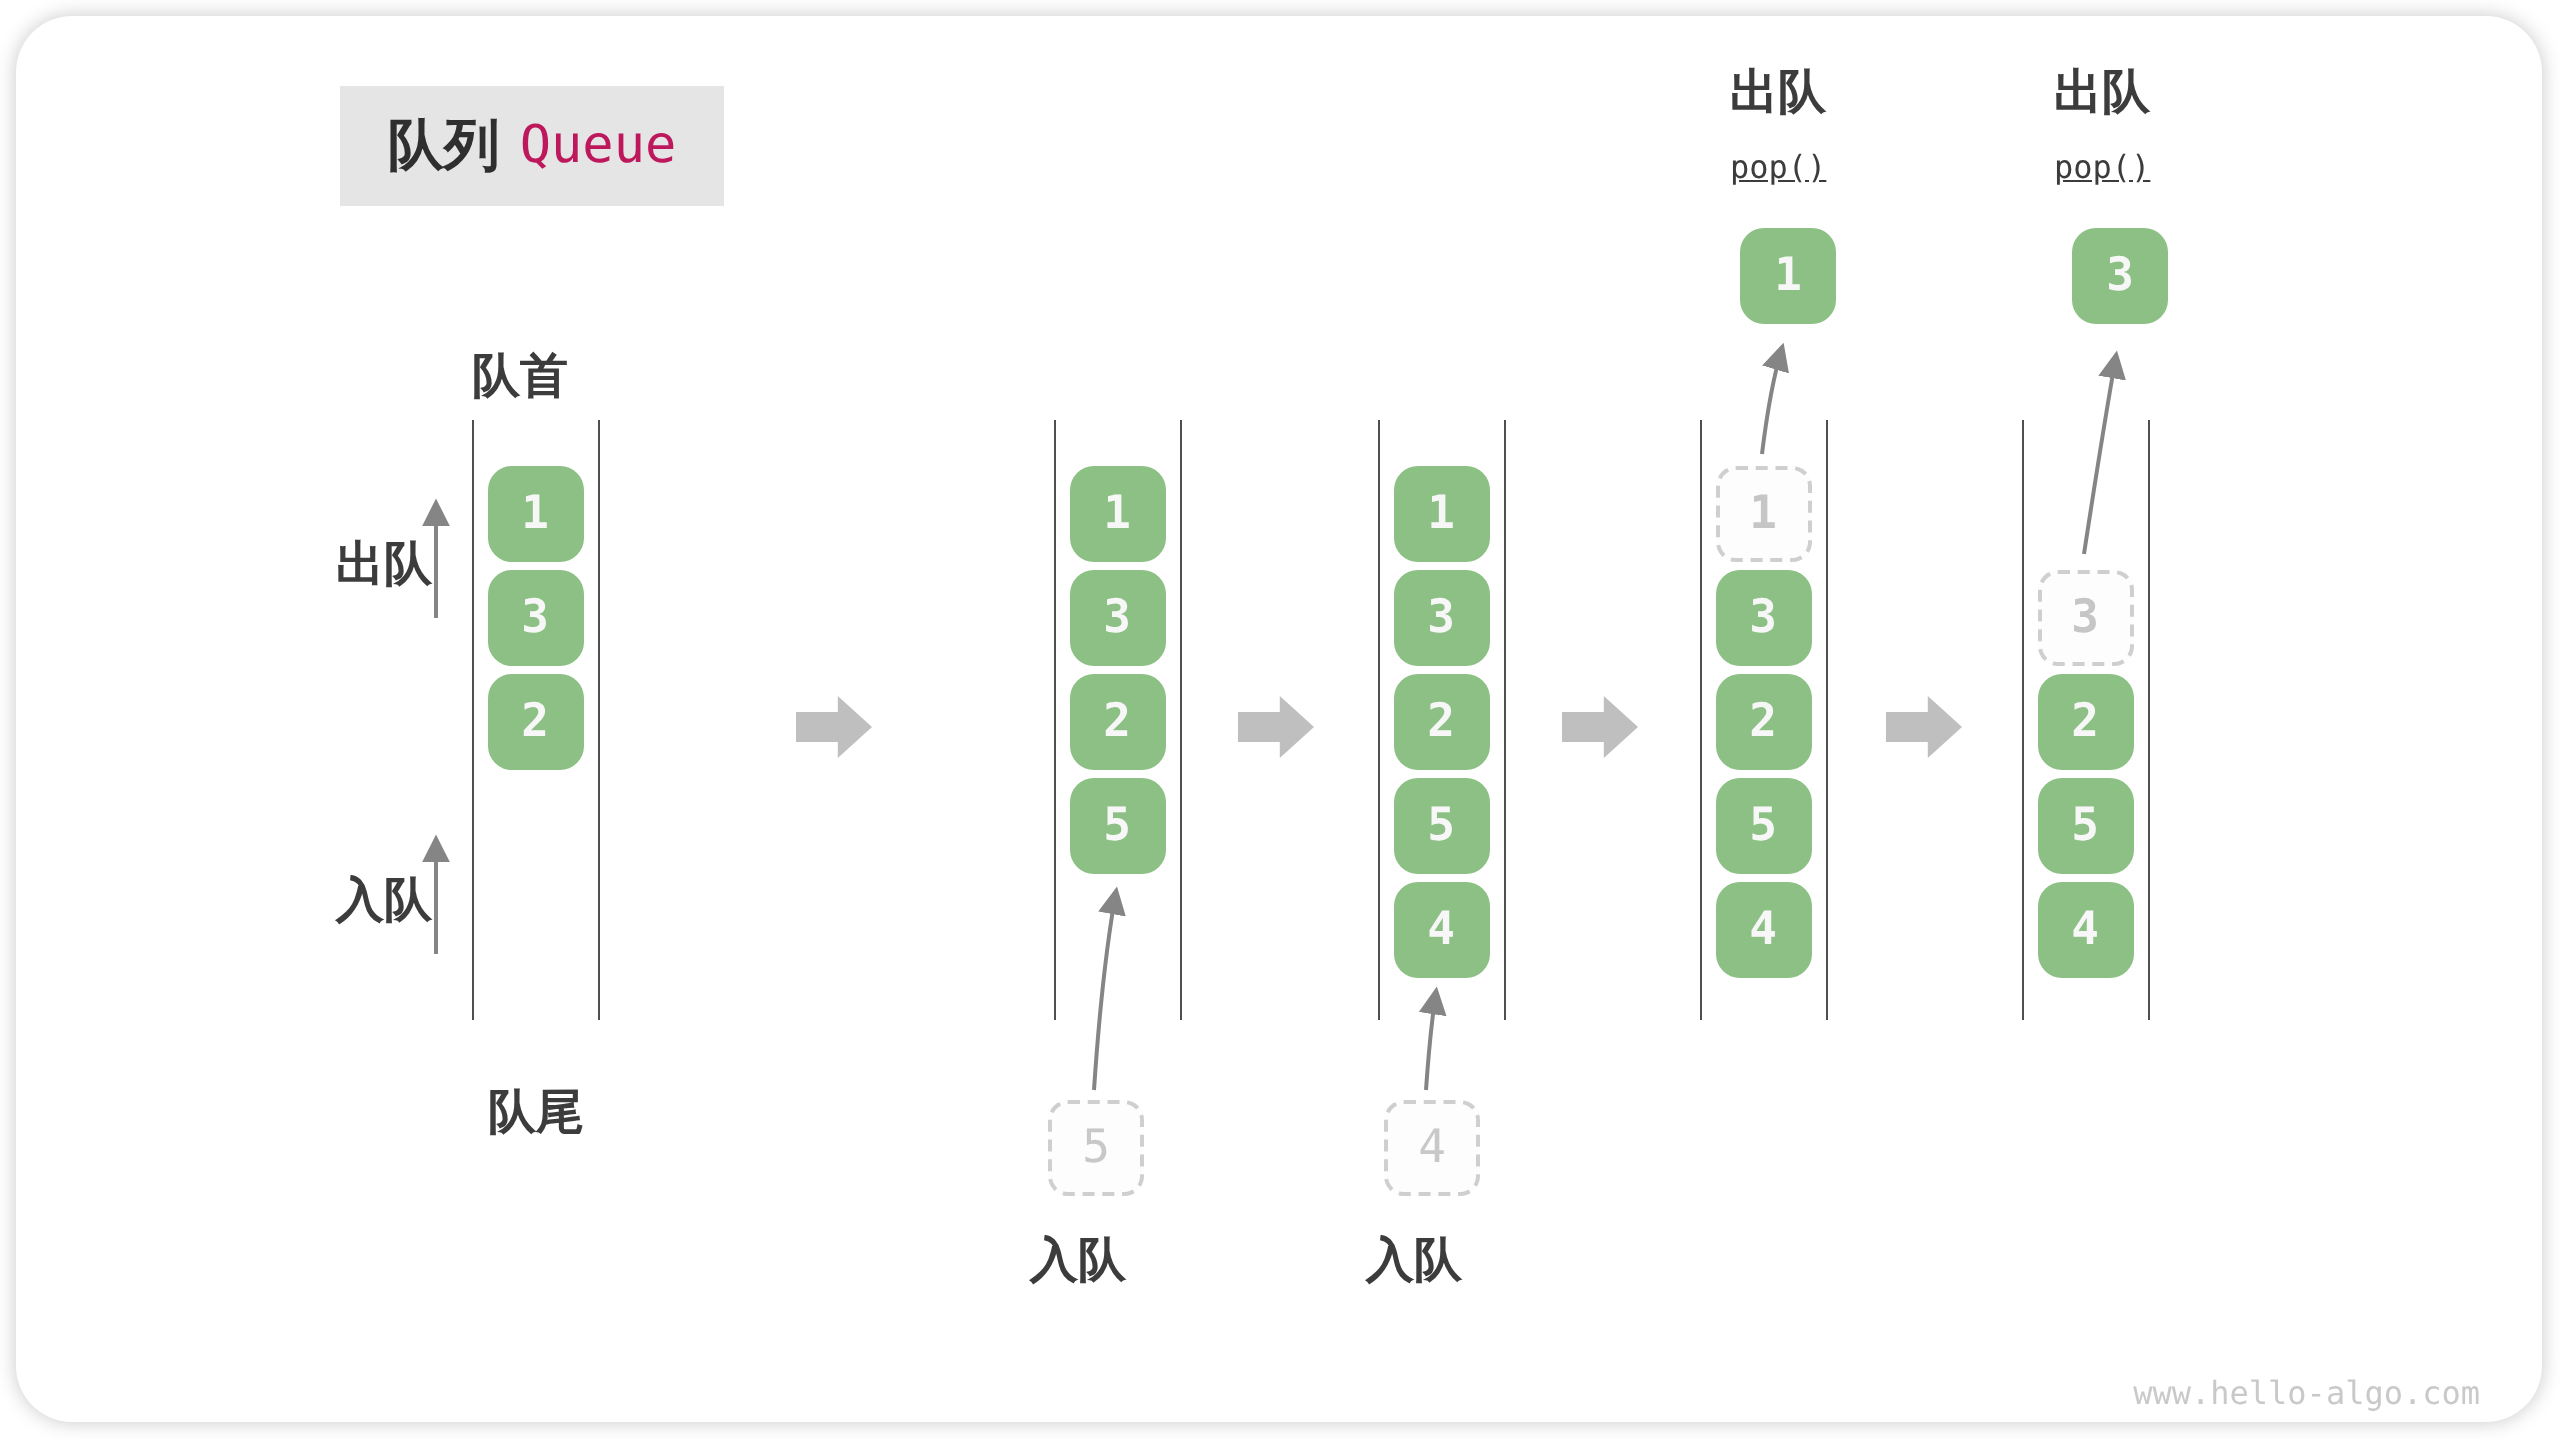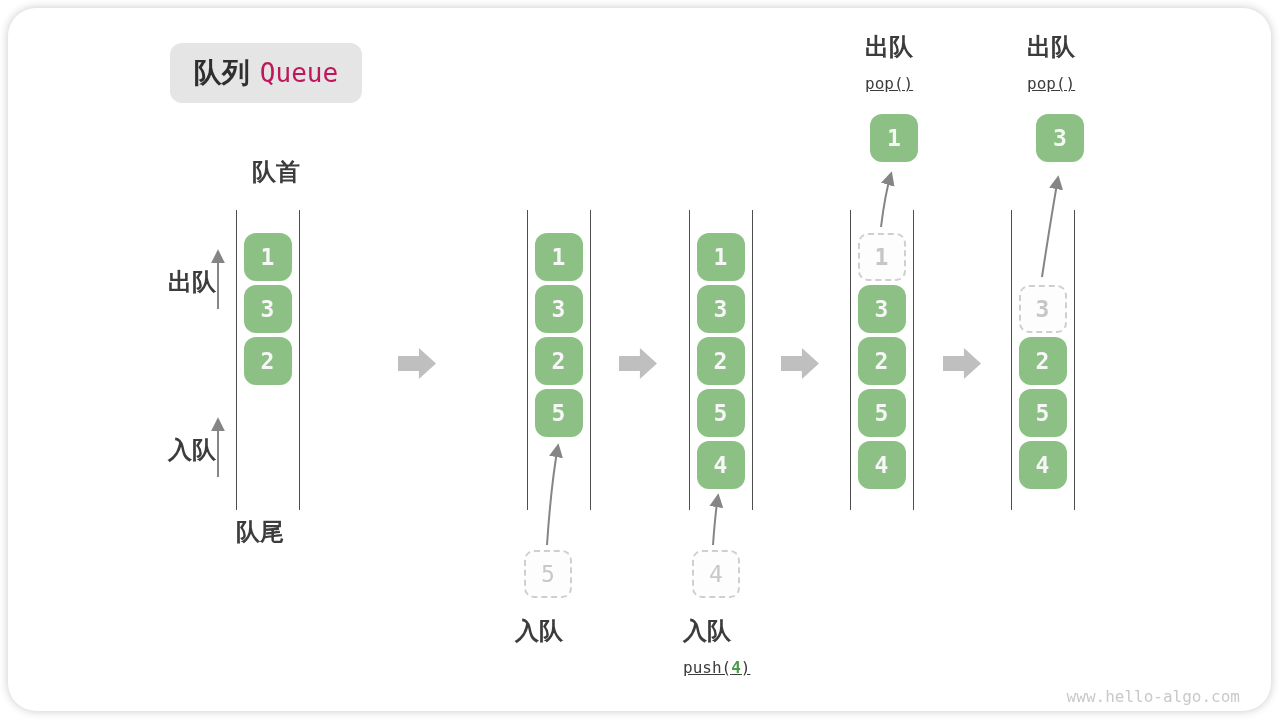--- a/index.html
+++ b/index.html
@@ -2,21 +2,21 @@
 <html><head>
 <meta charset="utf-8">
 <style>
   html,body{margin:0;padding:0;background:#ffffff;}
   .stage{position:relative;width:1280px;height:720px;background:#ffffff;overflow:hidden;
          font-family:"Liberation Sans",sans-serif;}
   .card{position:absolute;left:8px;top:8px;width:1263px;height:703px;background:#ffffff;
         border-radius:28px;box-shadow:0 0 10px rgba(0,0,0,0.22);}
 
   .title-box{position:absolute;left:170px;top:43px;width:192px;height:60px;background:#e5e5e5;
-             border-radius:12px;display:flex;align-items:center;justify-content:center;gap:10px;}
+             border-radius:0;display:flex;align-items:center;justify-content:center;gap:10px;}
   .title-zh{font-size:28px;font-weight:bold;color:#2f2f2f;}
   .title-en{font-size:26px;color:#be185d;font-family:"DejaVu Sans Mono",monospace;}
 
   .cjk-label{position:absolute;font-size:24px;font-weight:bold;color:#3c3c3c;white-space:nowrap;}
 
   .queue{position:absolute;top:210px;width:64px;height:300px;box-sizing:border-box;
          border-left:1.5px solid #4f4f4f;border-right:1.5px solid #4f4f4f;}
   .cell{position:absolute;left:6.5px;width:48px;height:48px;border-radius:12px;background:#8cc084;
         color:#f7f7f7;font-size:23px;font-weight:bold;font-family:"DejaVu Sans Mono",monospace;
         display:flex;align-items:center;justify-content:center;box-sizing:border-box;}
@@ -46,22 +46,22 @@
 <body>
 
 <div class="stage">
   <div class="card"></div>
 
   <div class="title-box">
     <span class="title-zh">队列</span>
     <span class="title-en">Queue</span>
   </div>
 
-  <div class="cjk-label" style="left:236px;top:156px;width:64px;text-align:right;">队首</div>
-  <div class="cjk-label" style="left:236px;top:516px;width:64px;text-align:left;">队尾</div>
+  <div class="cjk-label" style="left:236px;top:172px;width:64px;text-align:left;">队首</div>
+  <div class="cjk-label" style="left:236px;top:540px;width:64px;text-align:center;">队尾</div>
   <div class="cjk-label" style="left:168px;top:266px;">出队</div>
   <div class="cjk-label" style="left:168px;top:434px;">入队</div>
 
   <div class="queue" style="left:236px;">
     <div class="cell r0">1</div>
     <div class="cell r1">3</div>
     <div class="cell r2">2</div>
   </div>
 
   <div class="queue" style="left:527px;">
@@ -100,21 +100,20 @@
   <div class="block-arrow" style="left:943px;top:348px;"></div>
 
   <div class="ghost-cell" style="left:524px;top:550px;">5</div>
   <div class="op-note" style="left:515px;top:612px;">
     <span class="op-action">入队</span>
   </div>
 
   <div class="ghost-cell" style="left:692px;top:550px;">4</div>
   <div class="op-note" style="left:683px;top:612px;">
     <span class="op-action">入队</span>
-    <span class="op-code"><span>push(</span><span class="op-arg">4</span><span>)</span></span>
   </div>
 
   <div class="op-note" style="left:865px;top:28px;">
     <span class="op-action">出队</span>
     <span class="op-code">pop()</span>
   </div>
   <div class="float-cell" style="left:870px;top:114px;">1</div>
 
   <div class="op-note" style="left:1027px;top:28px;">
     <span class="op-action">出队</span>

